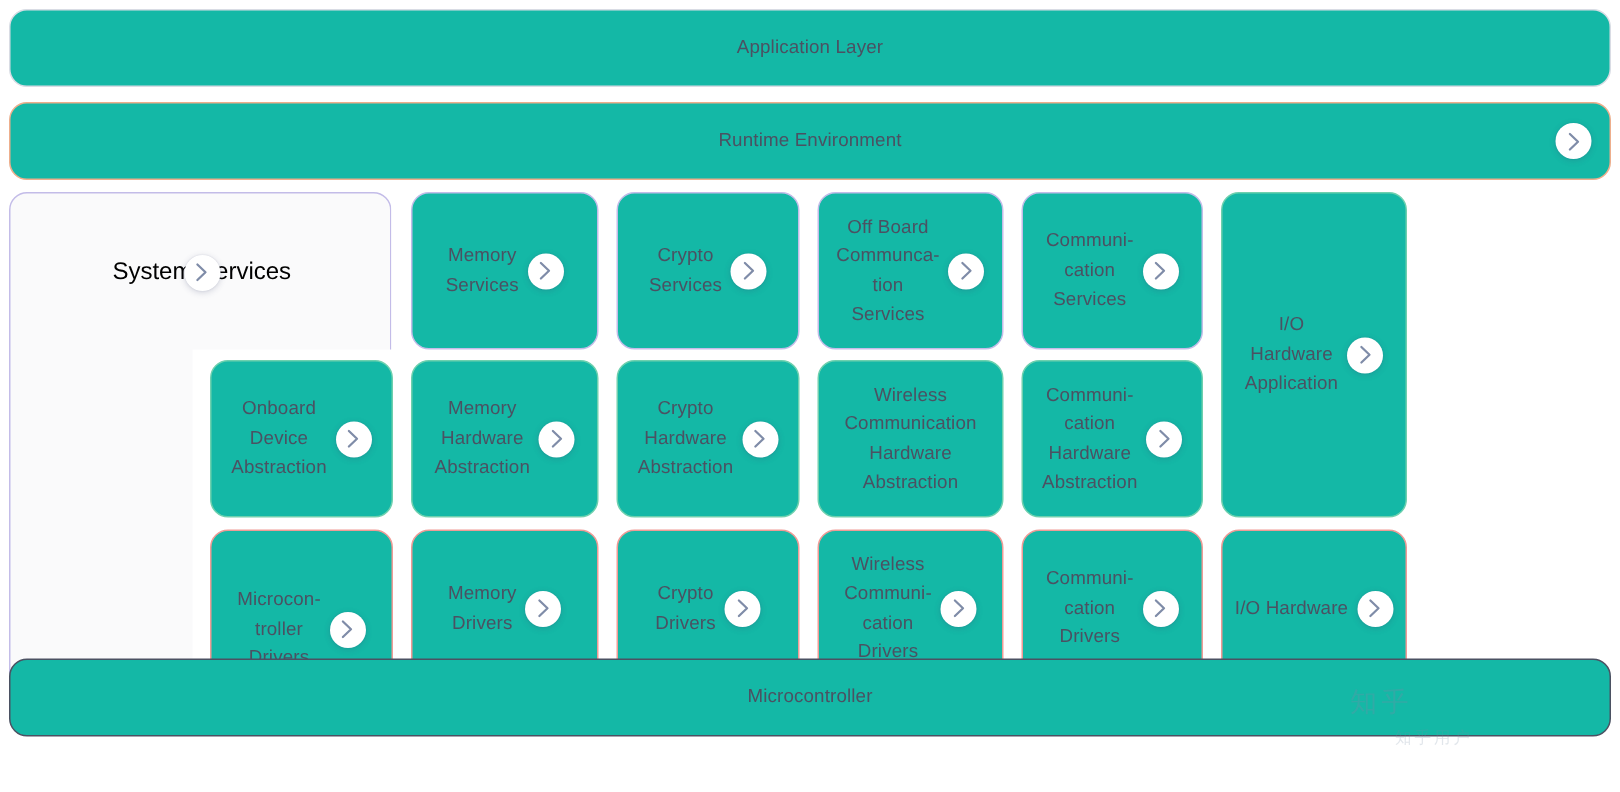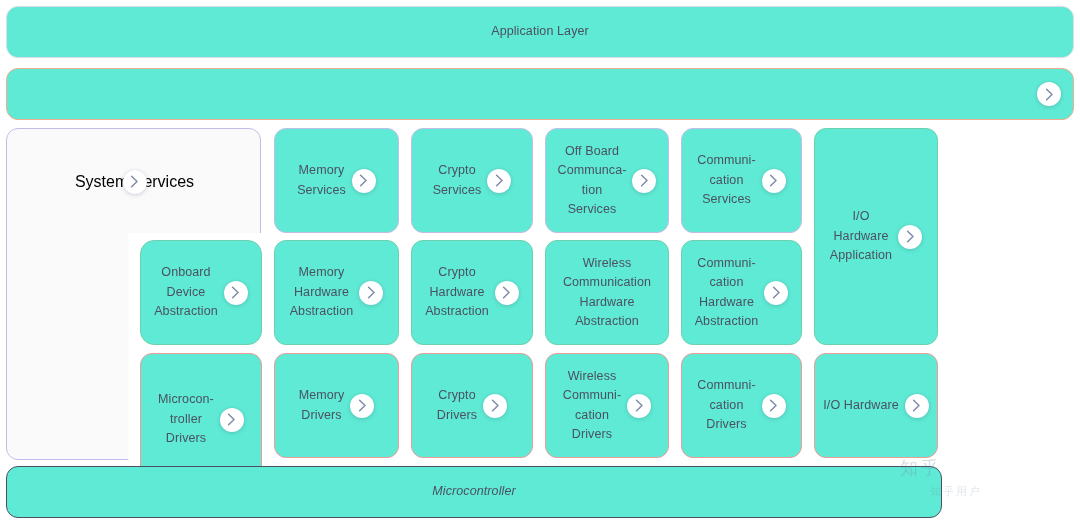--- a/index.html
+++ b/index.html
@@ -14,21 +14,21 @@
   }
 
   #diagram {
     position: absolute;
     inset: 0;
   }
 
   
   .block {
     position: absolute;
-    background: #5eead4;
+    background: #14b8a6;
     border-radius: 12px;
     border: 1px solid #d9dce4;
     display: flex;
     align-items: center;
     justify-content: center;
   }
 
   .block .label {
     color: #4b5162;
     font-size: 12.5px;
@@ -191,20 +191,21 @@
 </head>
 <body>
 
 <div id="diagram">
 
   <div class="block b-grey" style="left:6px; top:6px; width:1068px; height:52px;">
     <span class="label">Application Layer</span>
   </div>
 
   <div class="block b-orange" style="left:6px; top:68px; width:1068px; height:52px;">
+    <span class="label">Runtime Environment</span>
     <span class="chev" style="right:12px; top:50%; margin-top:-12px;">
       <svg width="9" height="13" viewBox="0 0 9 13" fill="none">
         <path d="M1.6 1.3 L7 6.5 L1.6 11.7" stroke="#7f8ca8" stroke-width="1.5" stroke-linecap="round" stroke-linejoin="round"></path>
       </svg>
     </span>
   </div>
 
   <div id="system-services">
     <div class="ss-row">
       <span class="label">System Services</span>
@@ -274,21 +275,21 @@
 Application</span>
       <span class="chev">
         <svg width="9" height="13" viewBox="0 0 9 13" fill="none">
           <path d="M1.6 1.3 L7 6.5 L1.6 11.7" stroke="#7f8ca8" stroke-width="1.5" stroke-linecap="round" stroke-linejoin="round"></path>
         </svg>
       </span>
     </div>
   </div>
 
 
-  <div class="block b-green" style="left:140px; top:240px; width:122px; height:105px;border-radius:14px;">
+  <div class="block b-green" style="left:140px; top:240px; width:122px; height:105px;">
     <div class="card-inner">
       <span class="label">Onboard
 Device
 Abstraction</span>
       <span class="chev">
         <svg width="9" height="13" viewBox="0 0 9 13" fill="none">
           <path d="M1.6 1.3 L7 6.5 L1.6 11.7" stroke="#7f8ca8" stroke-width="1.5" stroke-linecap="round" stroke-linejoin="round"></path>
         </svg>
       </span>
     </div>
@@ -409,21 +410,21 @@
     <div class="card-inner">
       <span class="label">I/O Hardware</span>
       <span class="chev">
         <svg width="9" height="13" viewBox="0 0 9 13" fill="none">
           <path d="M1.6 1.3 L7 6.5 L1.6 11.7" stroke="#7f8ca8" stroke-width="1.5" stroke-linecap="round" stroke-linejoin="round"></path>
         </svg>
       </span>
     </div>
   </div>
 
-  <div class="block b-dark" style="left:6px; top:466px; width:936px; height:52px;font-style:italic;">
+  <div class="block b-dark" style="left:6px; top:439px; width:1068px; height:52px;">
     <span class="label">Microcontroller</span>
   </div>
 
   <div id="wm-zhihu">知乎</div>
   <div id="wm-zhihu-sub">知乎用户</div>
 
 
 </div>
 
 </body></html>

